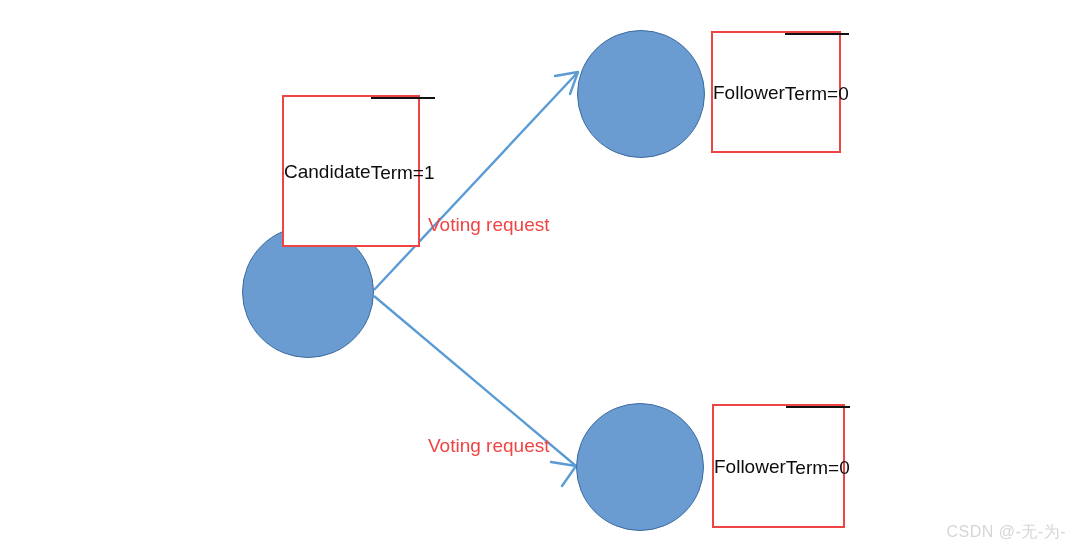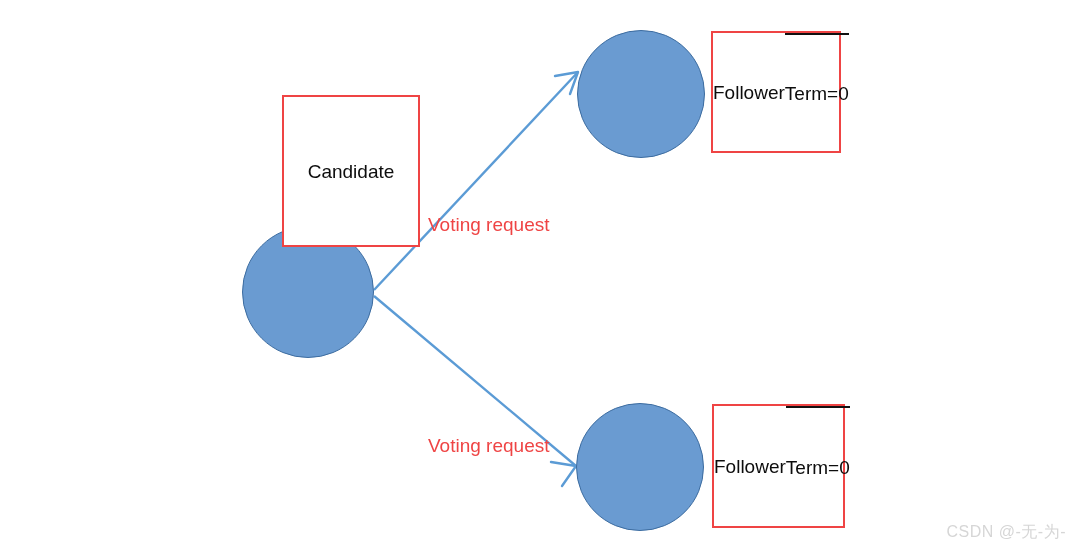--- a/index.html
+++ b/index.html
@@ -85,20 +85,21 @@
       <polyline points="551,462 576,466 562,486" stroke-linecap="round" stroke-linejoin="round"></polyline>
     </g>
   </svg>
 
   <div class="node-circle" style="left:242px; top:226px; width:132px; height:132px;"></div>
   <div class="node-circle" style="left:577px; top:30px; width:128px; height:128px;"></div>
   <div class="node-circle" style="left:576px; top:403px; width:128px; height:128px;"></div>
 
   <div class="state-box" style="left:238px; top:95px; width:138px; height:152px;margin-left:44px;">
     <div class="state-row">Candidate</div>
+    <div class="state-row divided">Term=1</div>
   </div>
 
   <div class="state-box" style="left:711px; top:31px; width:130px; height:122px;">
     <div class="state-row">Follower</div>
     <div class="state-row divided">Term=0</div>
   </div>
 
   <div class="state-box" style="left:712px; top:404px; width:133px; height:124px;">
     <div class="state-row">Follower</div>
     <div class="state-row divided">Term=0</div>

